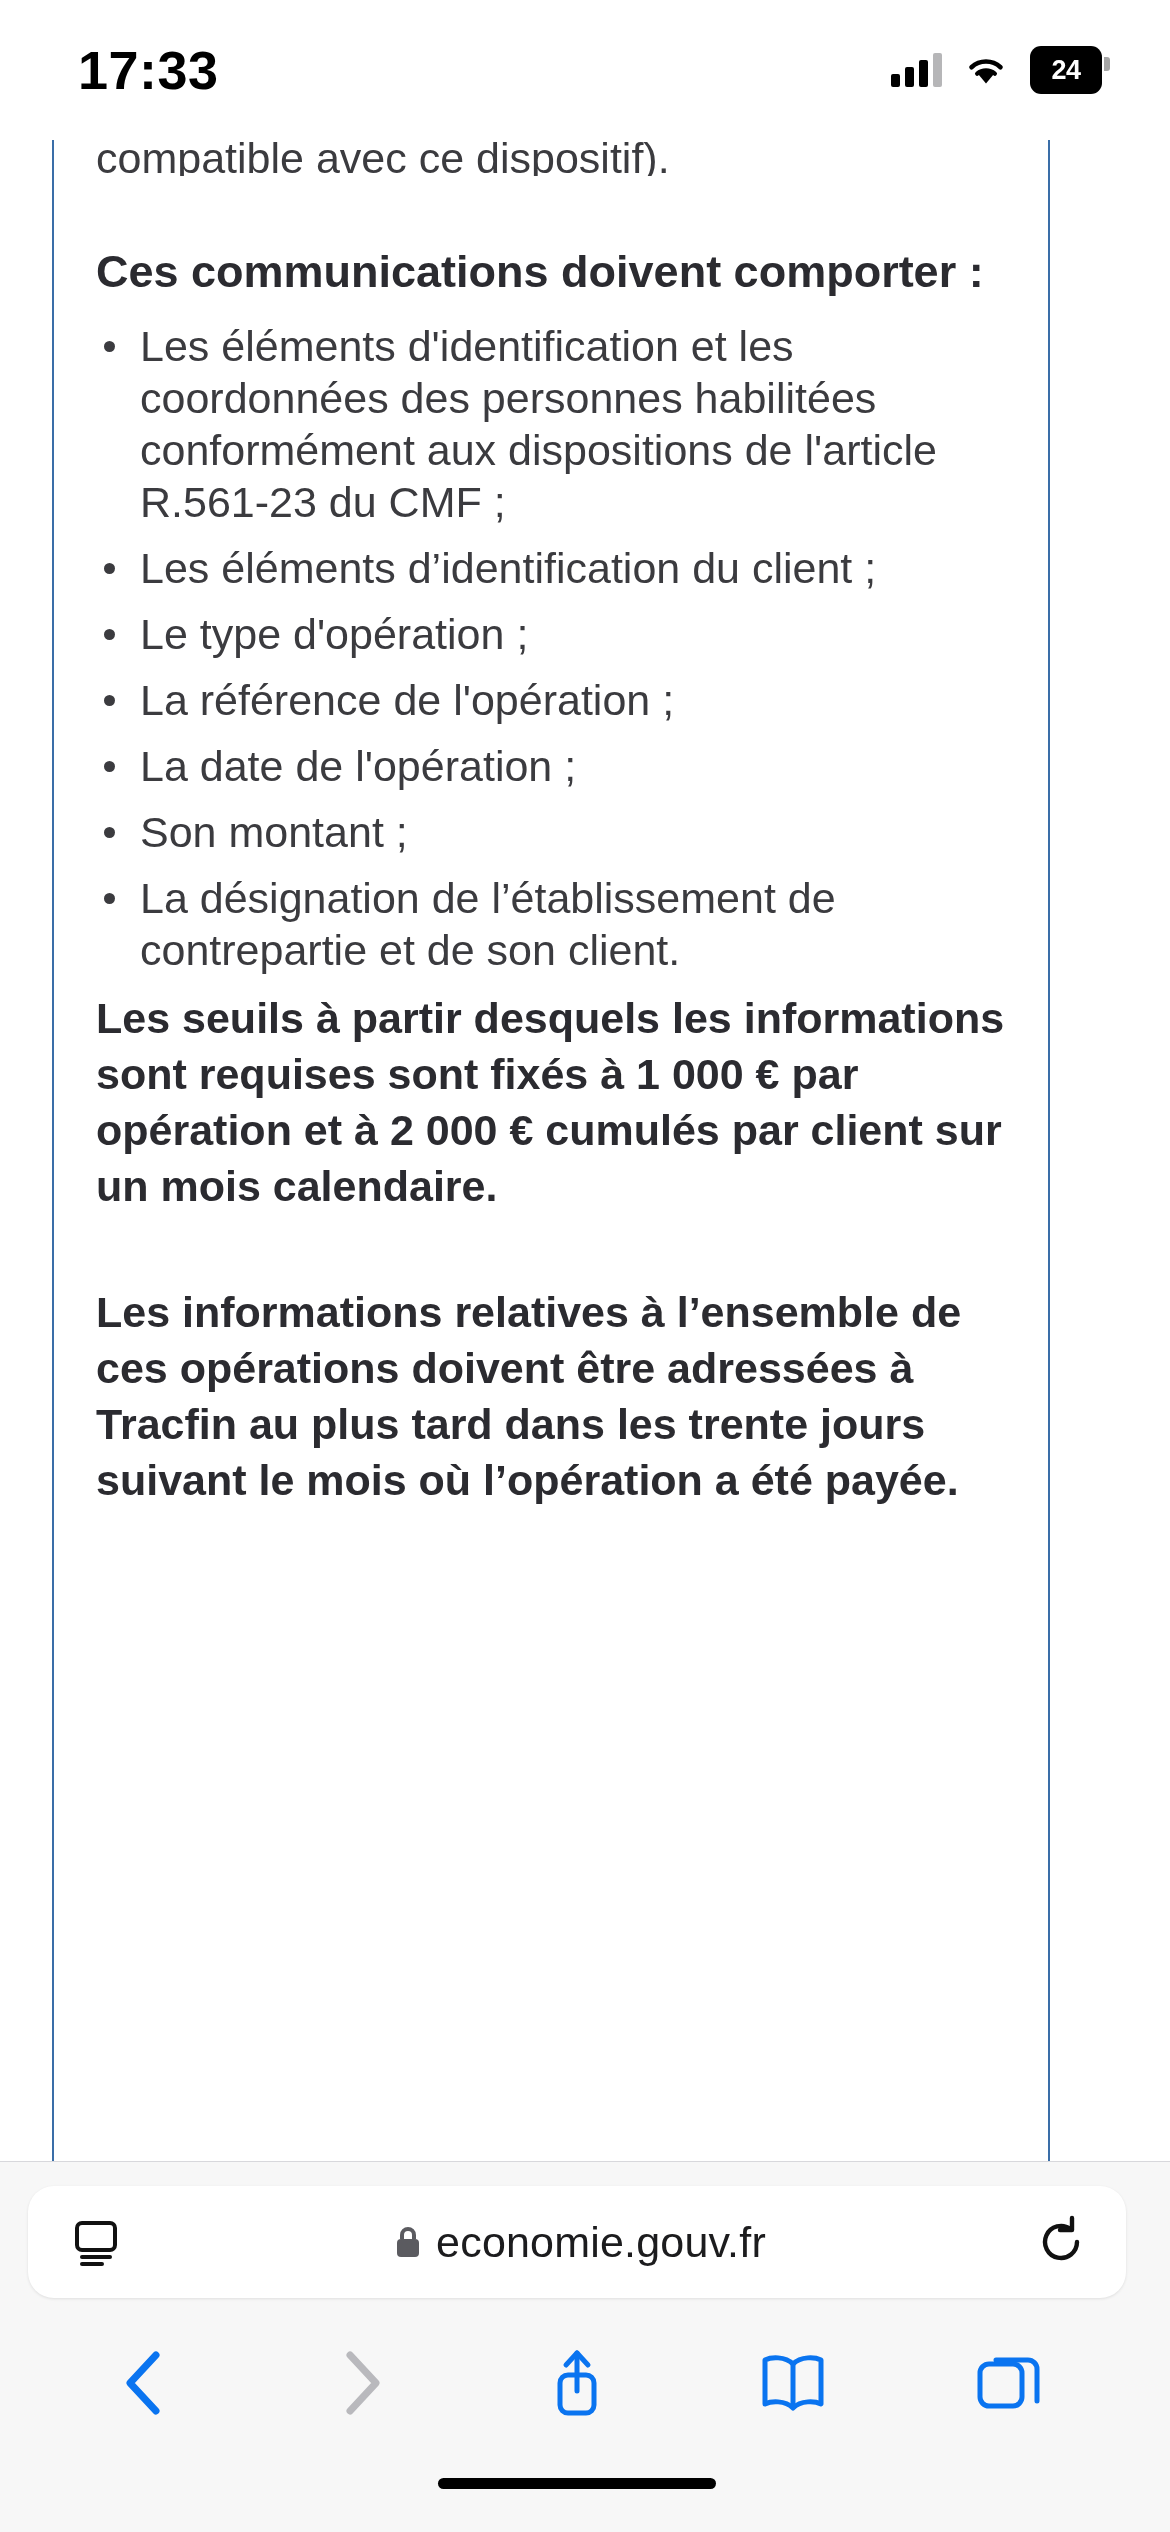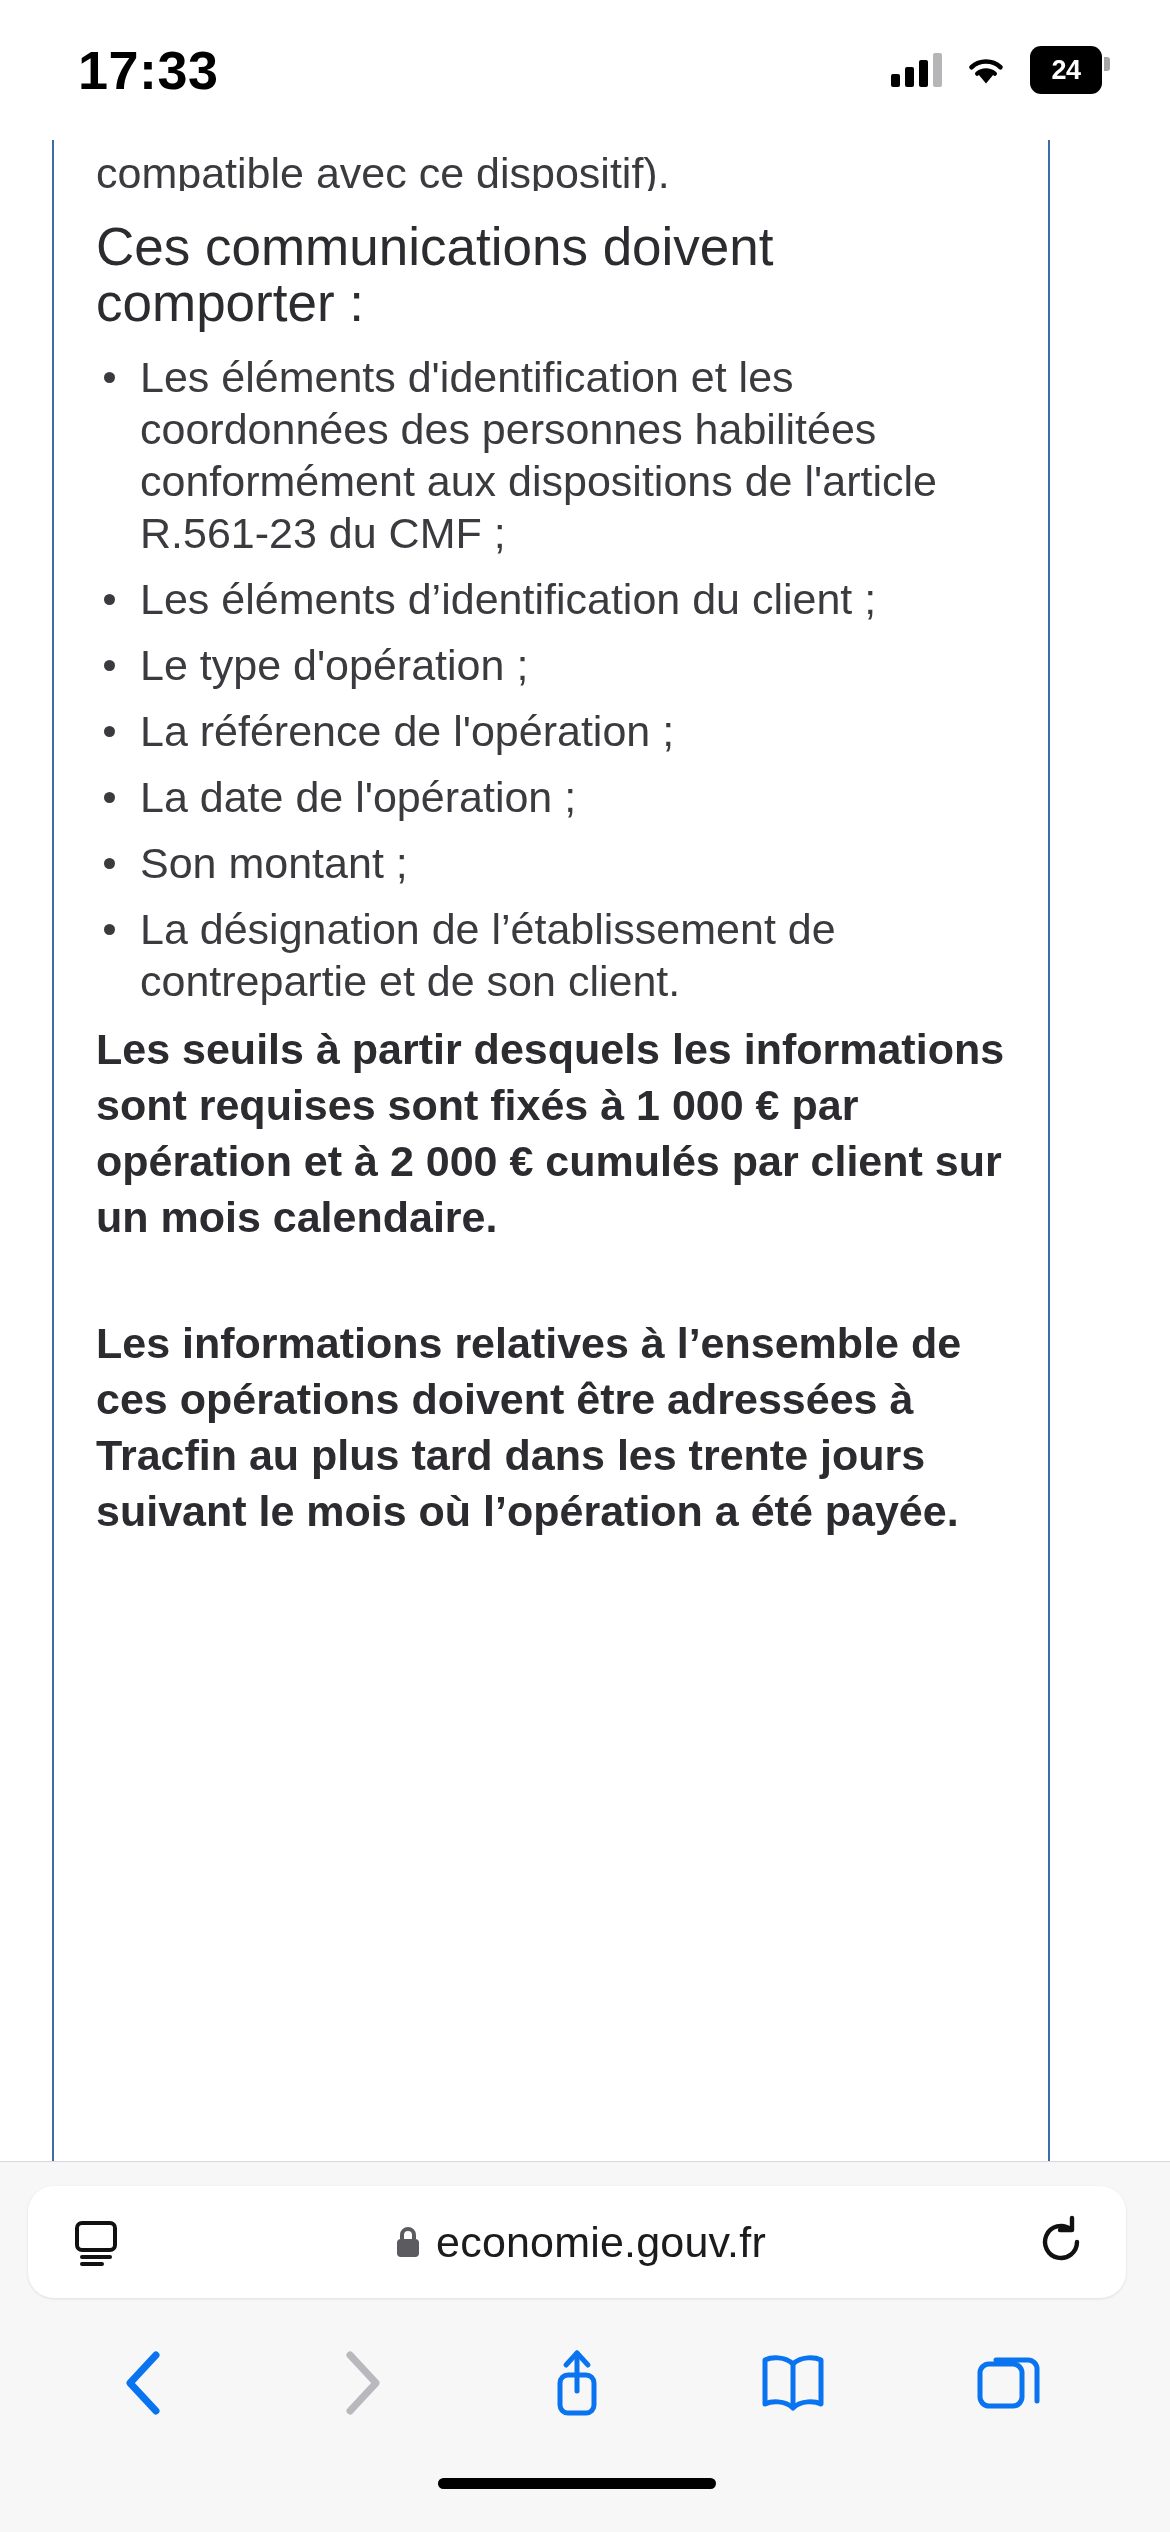--- a/index.html
+++ b/index.html
@@ -87,39 +87,39 @@
     width: 2px;
     background: #3a6ea8;
   }
   .rule-left { left: 52px; }
   .rule-right { right: 120px; }
 
   .content {
     position: absolute;
     left: 96px;
     right: 160px;
-    top: 15px;
+    top: 0;
     color: #2e2e32;
   }
   .clipped-line {
     font-size: 43px;
     line-height: 52px;
     font-weight: 400;
     color: #3b3b3f;
     margin-top: -8px;
     height: 44px;
     overflow: hidden;
     white-space: nowrap;
   }
   .h-strong {
-    font-size: 53px;
+    font-size: 45px;
     line-height: 56px;
-    font-weight: 400;
+    font-weight: 700;
     color: #2b2b30;
-    margin-top: 28px;
+    margin-top: 68px;
   }
   ul.bullets {
     list-style: none;
     margin-top: 20px;
   }
   ul.bullets li {
     position: relative;
     font-size: 43px;
     line-height: 52px;
     color: #3b3b3f;

